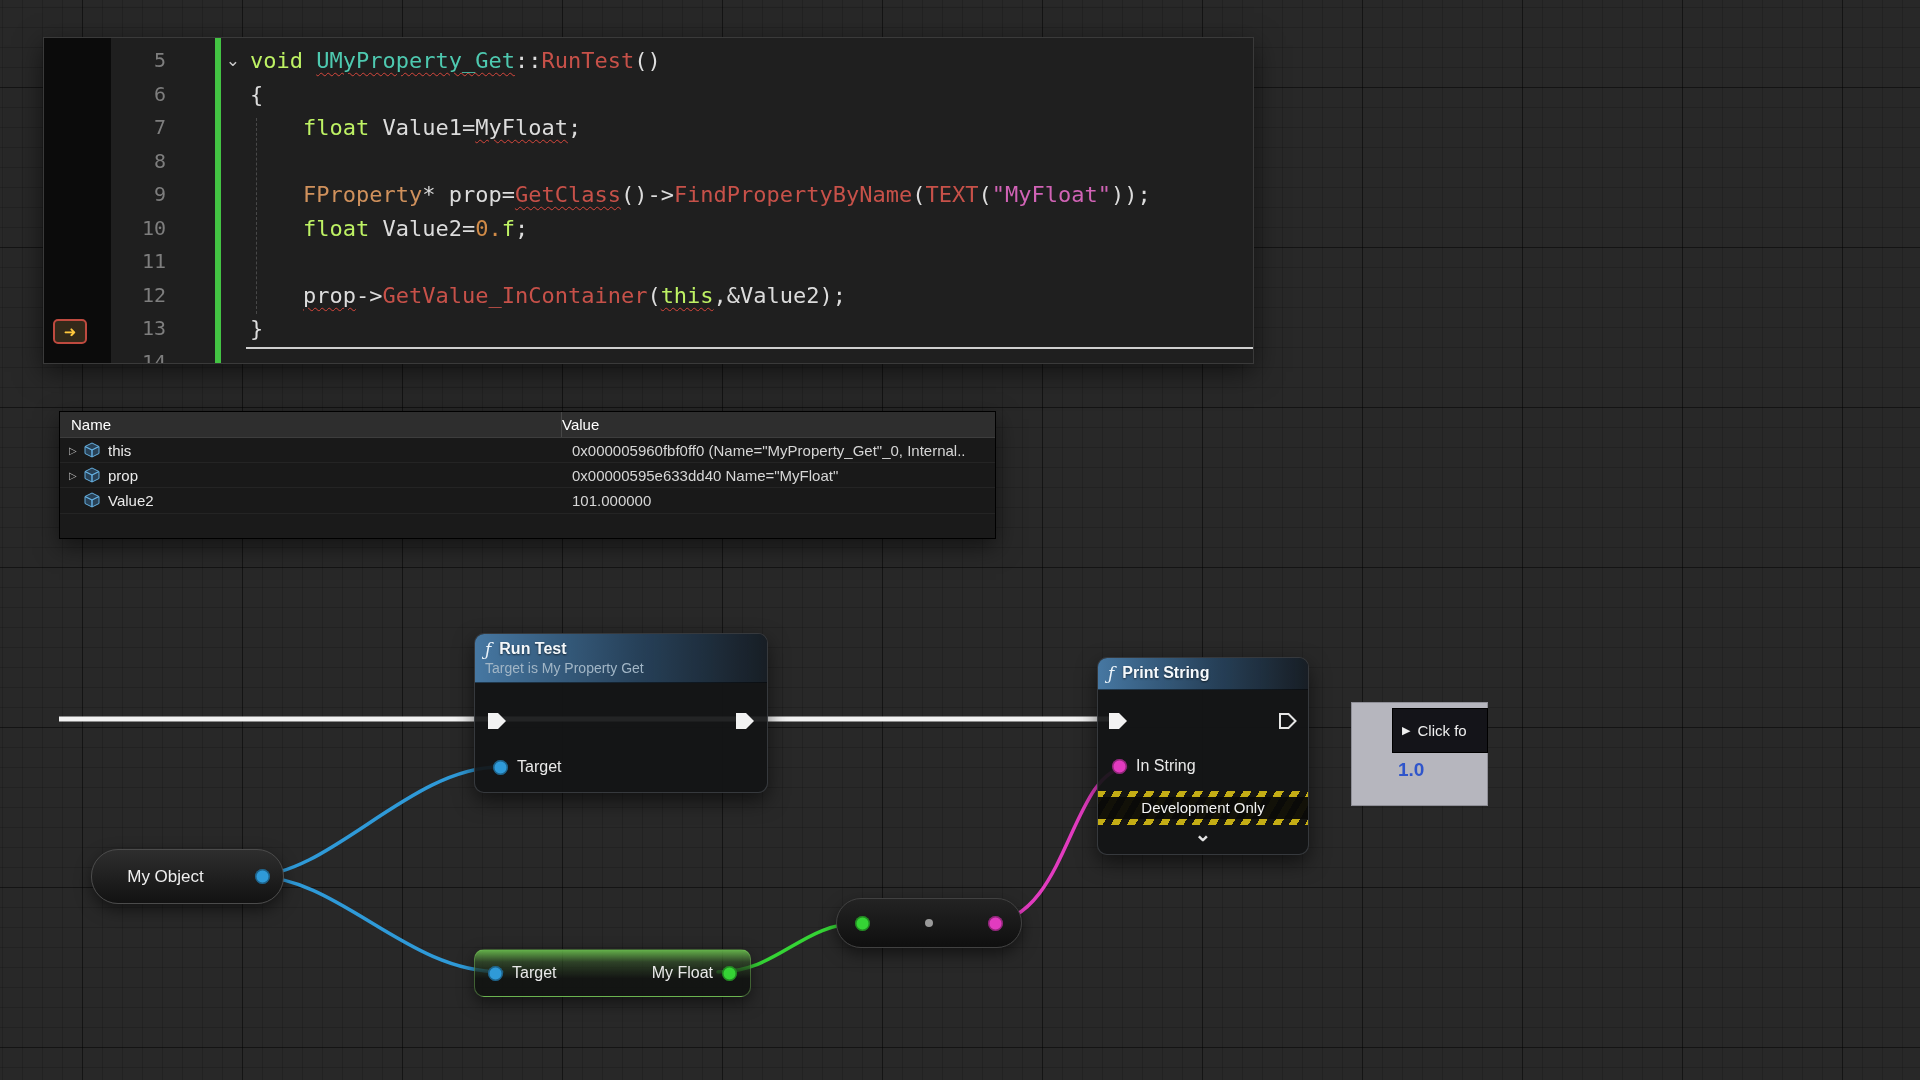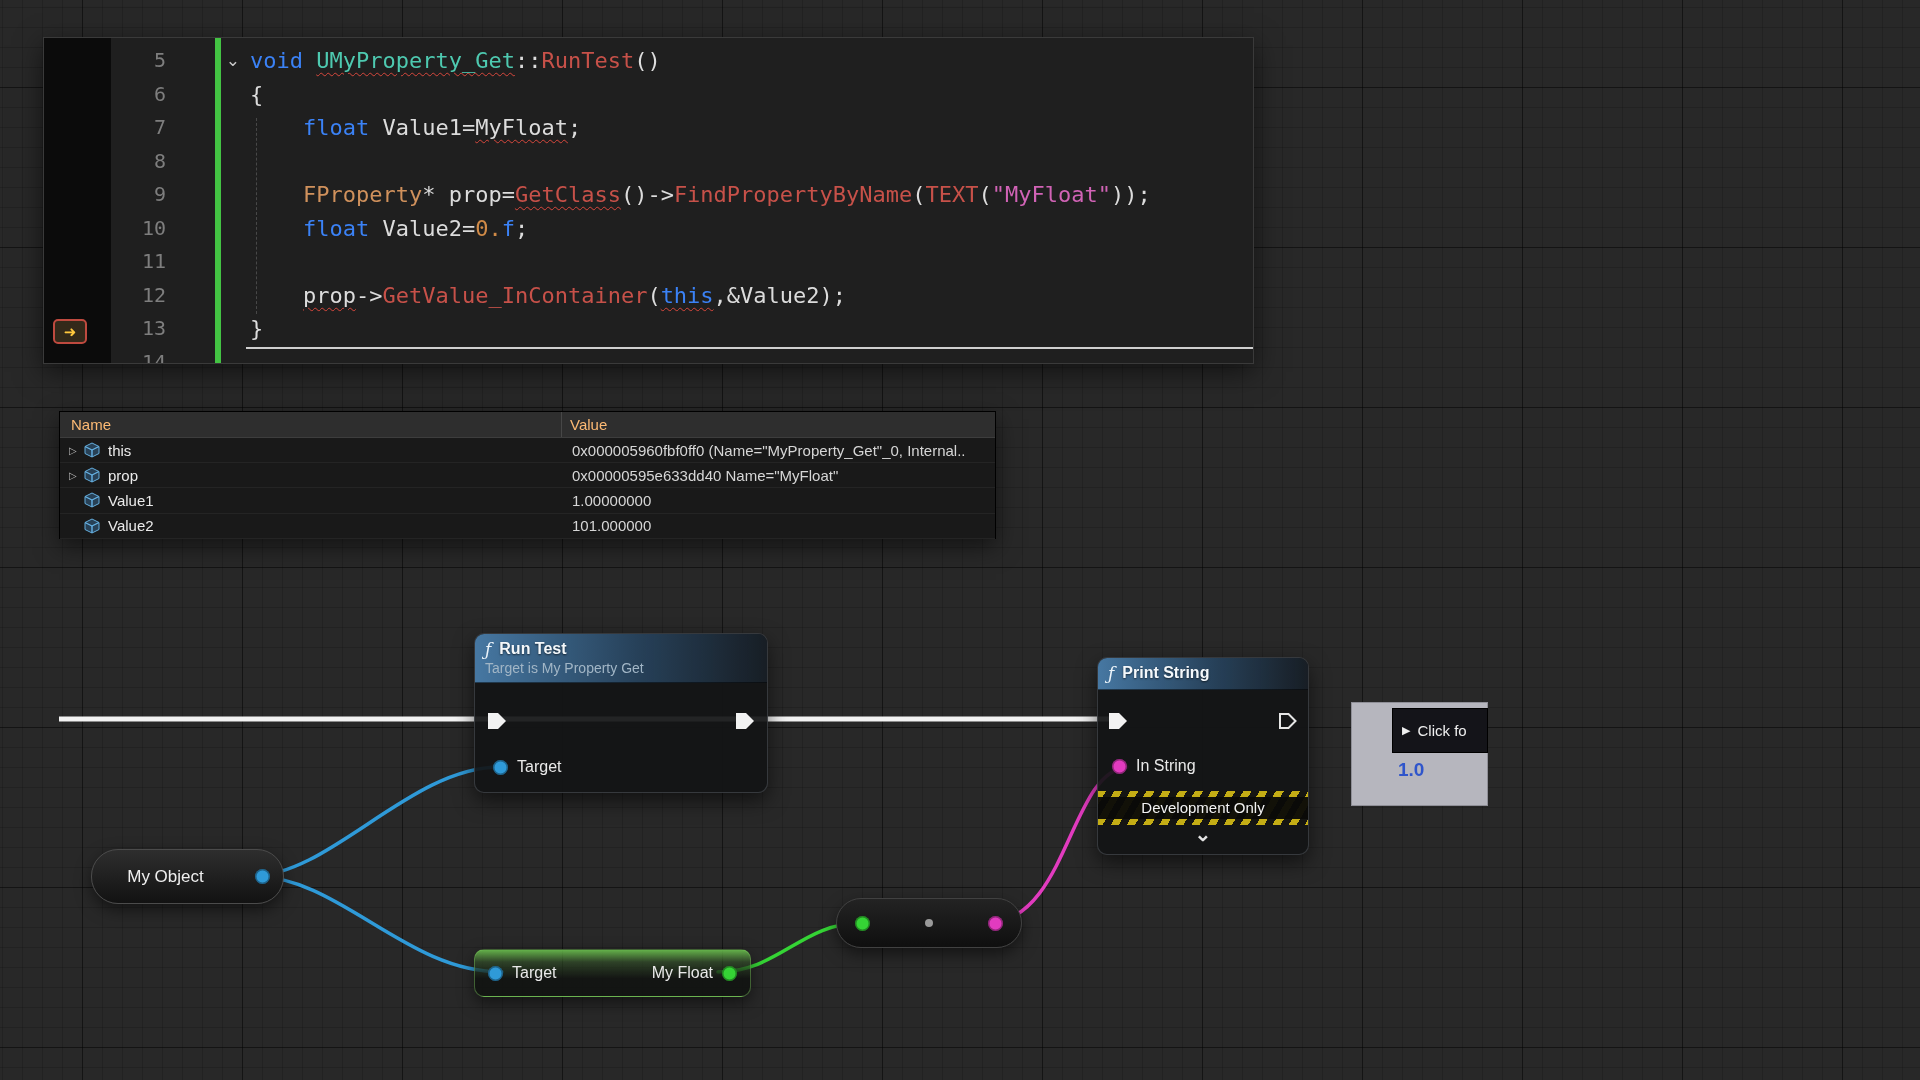--- a/index.html
+++ b/index.html
@@ -19,33 +19,33 @@
     border:1px solid #3a3a3a;overflow:hidden;box-shadow:0 8px 26px rgba(0,0,0,.55);
     font-family:"DejaVu Sans Mono",monospace;z-index:5;}
   .gutter{position:absolute;left:0;top:0;bottom:0;width:67px;background:#0b0b0b;}
   .green-bar{position:absolute;left:171px;top:0;bottom:0;width:6px;background:#43c343;}
   .indent-guide{position:absolute;left:212px;top:80px;height:196px;border-left:1px dashed rgba(150,150,150,.35);}
   .code-lines{position:absolute;left:0;top:6px;right:0;}
   .code-line{display:flex;height:33.5px;line-height:33.5px;white-space:pre;}
   .line-no{width:122px;text-align:right;color:#7e7e7e;font-size:20px;flex:none;}
   .fold-slot{width:84px;flex:none;text-align:right;padding-right:10px;color:#c8c8c8;font-size:17px;font-family:"Liberation Sans",sans-serif;}
   .line-text{font-size:22px;}
-  .tok.k{color:#3b82f6}.tok.t{color:#4ec9b0}.tok.fn{color:#c75149}.tok.ot{color:#d0915c}
+  .tok.k{color:#bef264}.tok.t{color:#4ec9b0}.tok.fn{color:#c75149}.tok.ot{color:#d0915c}
   .tok.s{color:#d163b6}.tok.n{color:#d08a47}.tok.p{color:#dcdcdc}
   .tok.sq{text-decoration-line:underline;text-decoration-style:wavy;text-decoration-color:#d6473c;text-decoration-thickness:1px;text-underline-offset:4px;}
   .exec-arrow{position:absolute;left:9px;top:281px;width:34px;height:25px;border:2px solid #bf4a3f;border-radius:5px;
     background:#33291a;color:#ffc83d;font-size:15px;line-height:21px;text-align:center;font-family:"Liberation Sans",sans-serif;}
   .bottom-line{position:absolute;left:202px;right:0;top:309px;height:2px;background:#cfcfcf;}
 
   
   .watch{position:absolute;left:59px;top:411px;width:937px;height:128px;background:#1a1a1a;border:1px solid #000;
     box-shadow:0 8px 22px rgba(0,0,0,.5);font-size:15px;color:#ddd;z-index:5;}
-  .watch-header{height:26px;background:#2e2e2e;display:flex;align-items:center;border-bottom:1px solid #3d3d3d;color:#fdba74;}
+  .watch-header{height:26px;background:#2e2e2e;display:flex;align-items:center;border-bottom:1px solid #3d3d3d;color:#ffffff;}
   .watch-header .name-h{padding-left:11px;width:501px;flex:none;}
-  .watch-header .value-h{padding-left:8px;border-left:1px solid #474747;height:100%;display:flex;align-items:center;flex:1;}
+  .watch-header .value-h{border-left:1px solid #474747;height:100%;display:flex;align-items:center;flex:1;}
   .watch-row{position:relative;height:25.2px;display:flex;align-items:center;border-bottom:1px solid #242424;background:#191919;}
   .expander{width:14px;margin-left:9px;color:#b5b5b5;font-size:10px;flex:none;}
   .var-icon{width:18px;height:16px;flex:none;margin-right:7px;display:inline-block;}
   .watch-name{color:#eaeaea;}
   .watch-value{position:absolute;left:512px;color:#d6d6d6;white-space:nowrap;}
 
   
   .wires{position:absolute;left:0;top:0;width:1920px;height:1080px;z-index:1;}
   .node{position:absolute;z-index:2;background:rgba(19,20,22,.93);border:1px solid rgba(140,150,160,.28);
     border-radius:10px;box-shadow:0 8px 20px rgba(0,0,0,.55);color:#e8e8e8;}
@@ -223,31 +223,19 @@
         </div>
         <div class="watch-row">
           <span class="expander"></span>
           <span class="var-icon"><svg width="18" height="16" viewBox="0 0 18 16">
               <g stroke="#64aede" stroke-width="1" fill="rgba(70,140,200,0.35)">
                 <polygon points="9,1 16,4.5 9,8 2,4.5"></polygon>
                 <polygon points="2,4.5 9,8 9,15 2,11.5"></polygon>
                 <polygon points="16,4.5 9,8 9,15 16,11.5"></polygon>
               </g>
             </svg></span>
-          <span class="watch-name">Value1</span>
-          <span class="watch-value">1.00000000</span>
-        </div>
-        <div class="watch-row">
-          <span class="expander"></span>
-          <span class="var-icon"><svg width="18" height="16" viewBox="0 0 18 16">
-              <g stroke="#64aede" stroke-width="1" fill="rgba(70,140,200,0.35)">
-                <polygon points="9,1 16,4.5 9,8 2,4.5"></polygon>
-                <polygon points="2,4.5 9,8 9,15 2,11.5"></polygon>
-                <polygon points="16,4.5 9,8 9,15 16,11.5"></polygon>
-              </g>
-            </svg></span>
           <span class="watch-name">Value2</span>
           <span class="watch-value">101.000000</span>
         </div>
       </div>
   </div>
 
 </div>
 
 </body></html>

